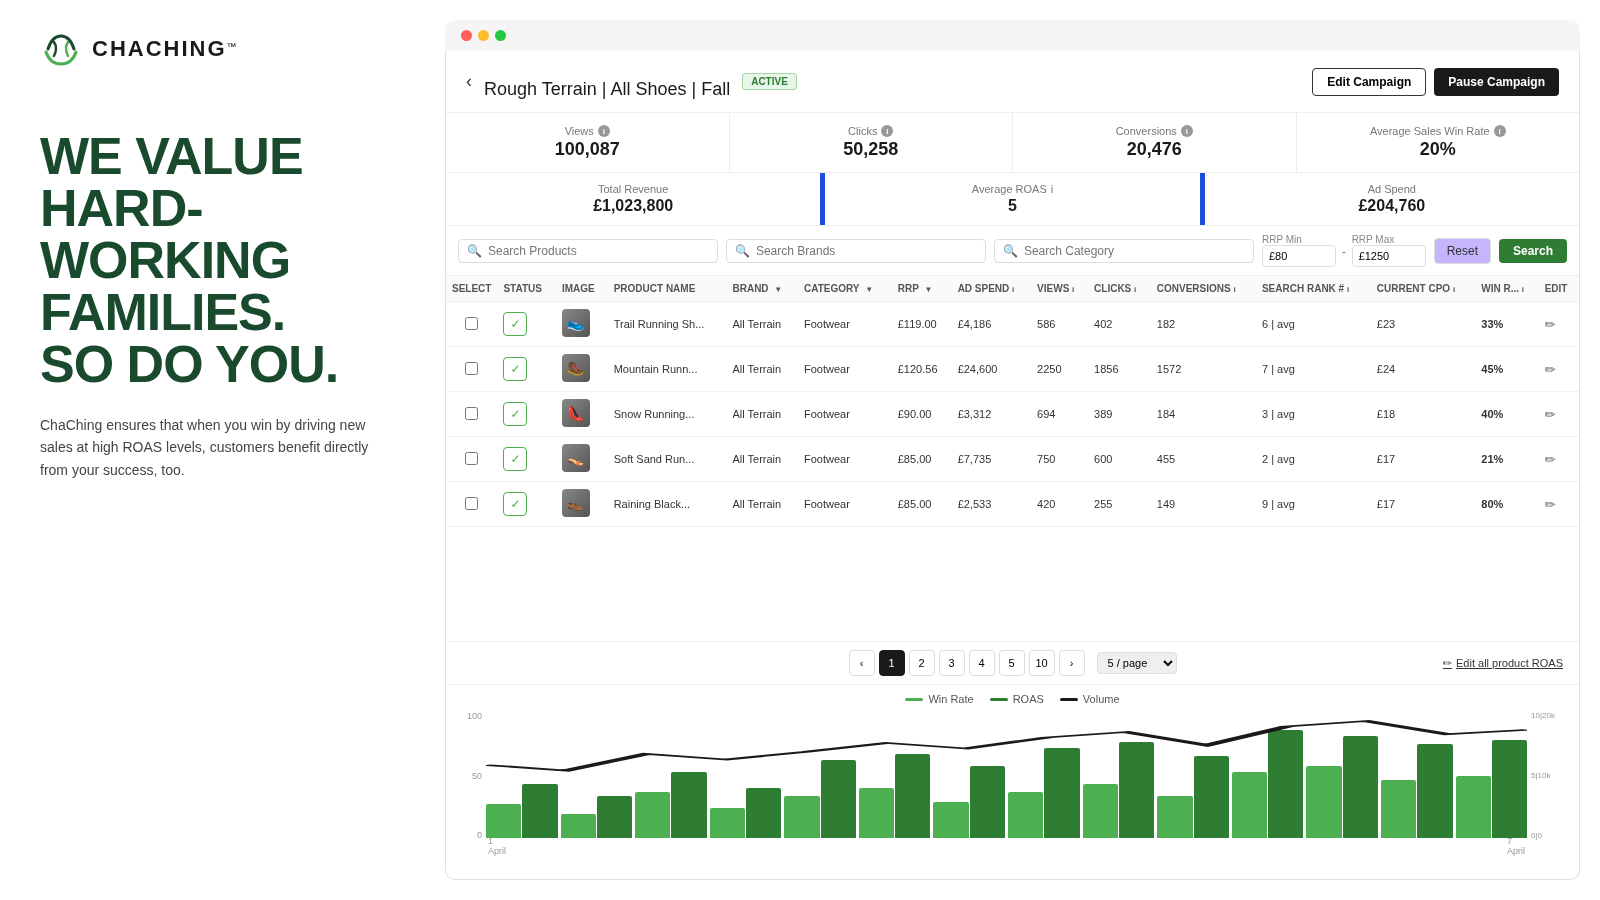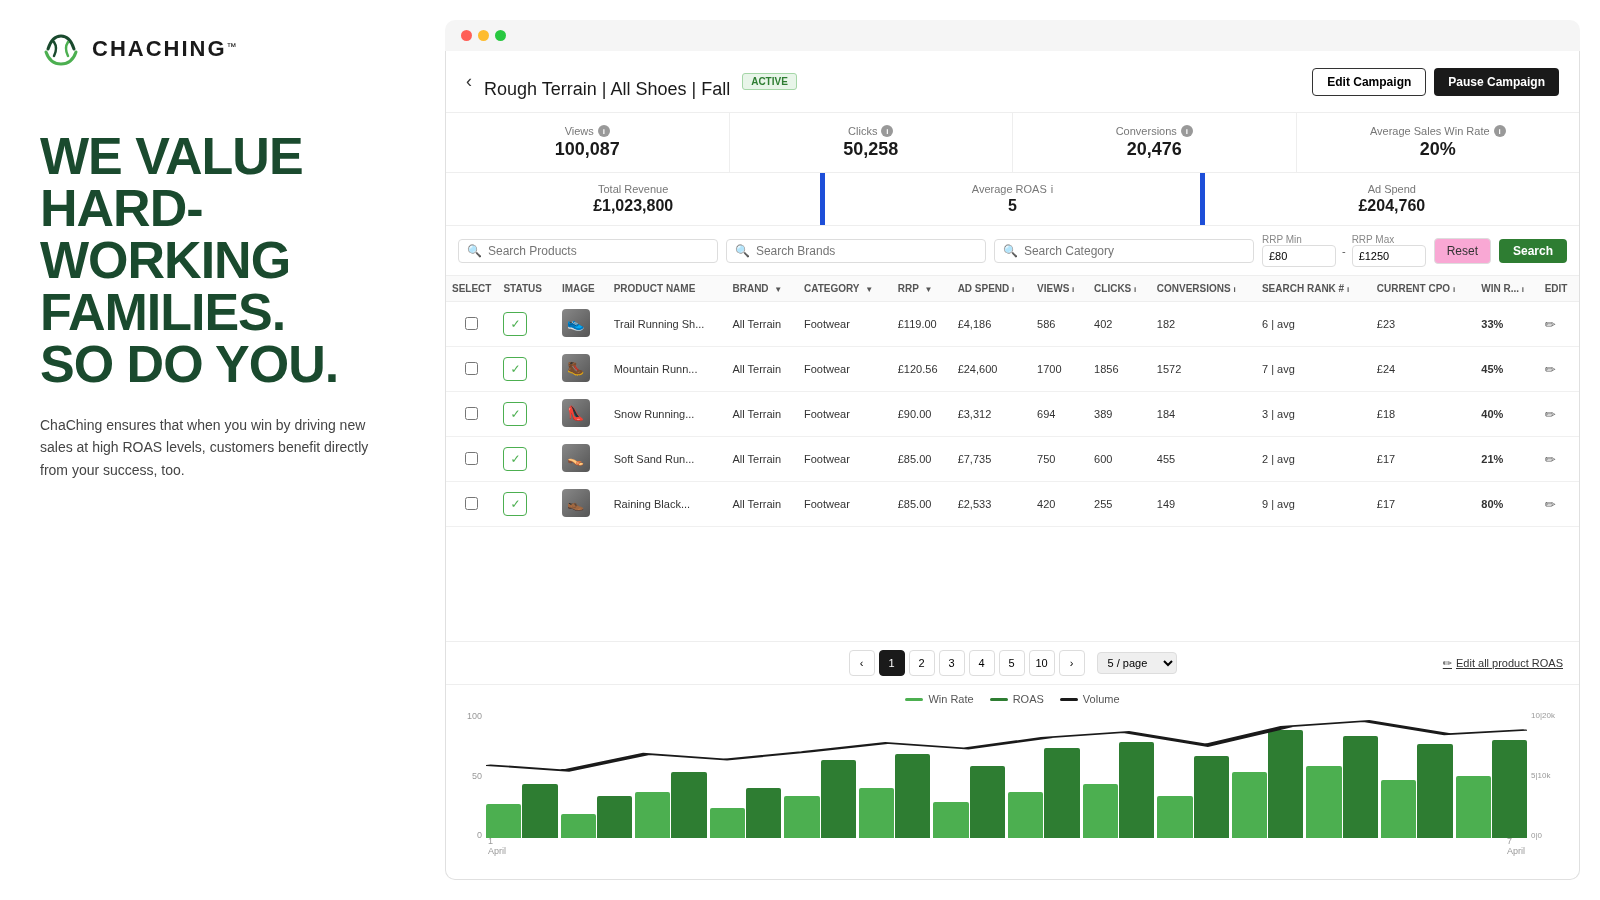--- a/index.html
+++ b/index.html
@@ -246,21 +246,21 @@
     .rrp-input {
       border: 1px solid #ddd;
       border-radius: 4px;
       padding: 4px 6px;
       font-size: 11px;
       width: 74px;
     }
     .btn-reset {
       padding: 5px 12px;
       border: 1px solid #ddd;
-      background: #f9a8d4;
+      background: #c4b5fd;
       border-radius: 4px;
       font-size: 12px;
       cursor: pointer;
       color: #333;
       text-align: right;
     }
     .btn-search {
       padding: 5px 14px;
       border: none;
       background: #2e7d32;
@@ -574,21 +574,21 @@
   </tr>
             <tr>
     <td class="checkbox-cell"><input type="checkbox" style=""></td>
     <td><div class="status-check">✓</div></td>
     <td><div class="product-thumb"><div class="thumb-shoe">🥾</div></div></td>
     <td>Mountain Runn...</td>
     <td>All Terrain</td>
     <td>Footwear</td>
     <td>£120.56</td>
     <td>£24,600</td>
-    <td>1700</td>
+    <td>2250</td>
     <td>1856</td>
     <td>1572</td>
     <td>7 | avg</td>
     <td>£24</td>
     <td class="win-rate-val">45%</td>
     <td><span class="edit-icon">✏</span></td>
   </tr>
             <tr>
     <td class="checkbox-cell"><input type="checkbox" style=""></td>
     <td><div class="status-check">✓</div></td>

